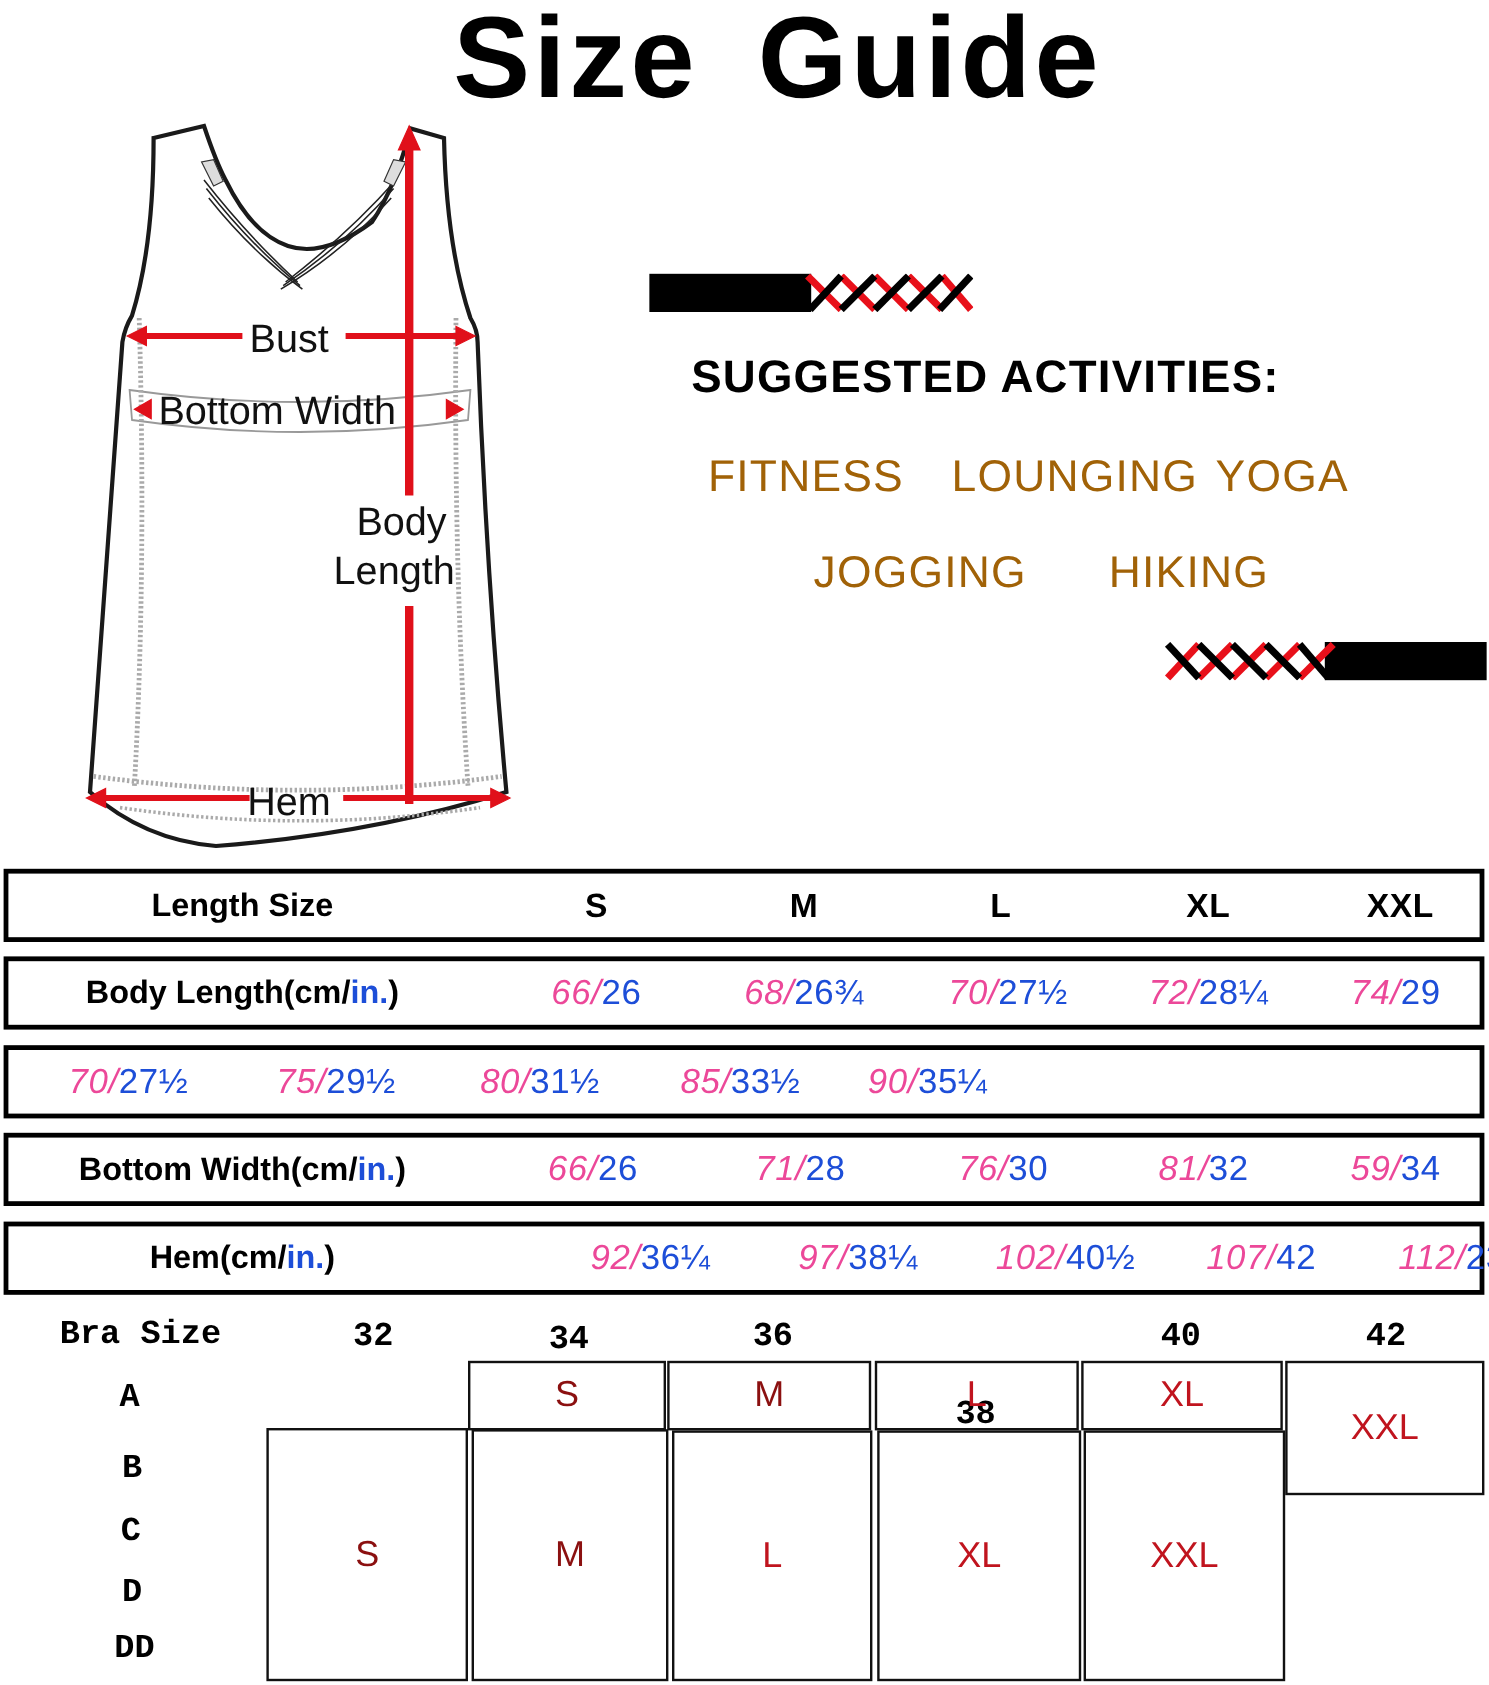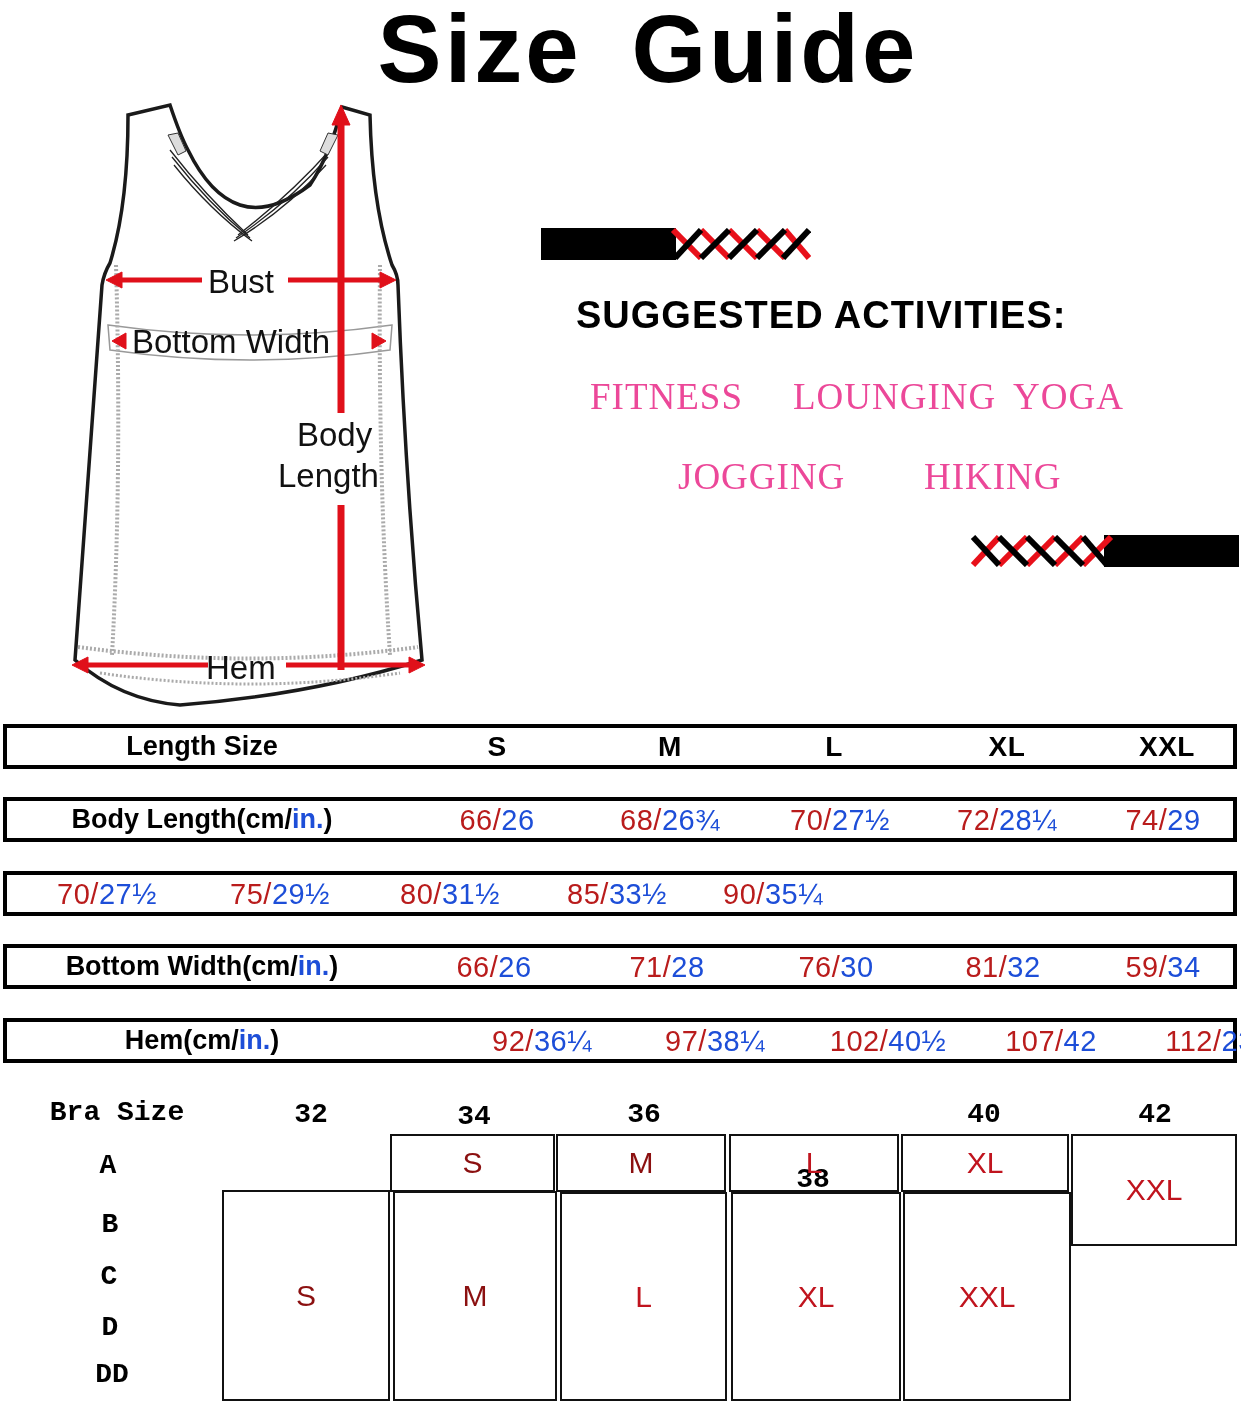--- a/index.html
+++ b/index.html
@@ -25,42 +25,42 @@
 
   
   .bar { height: 32px; }
   .bar svg { width: 100%; height: 100%; display: block; }
 
   .activities-title {
     left: 576px; top: 294px; font-weight: bold; font-size: 38px; letter-spacing: 1px;
     font-family: "Liberation Sans", sans-serif;
   }
   .activity {
-    font-family: Liberation Serif, serif; color: #ec4899;
+    font-family: Liberation Sans, sans-serif; color: #a16207;
     font-size: 37px; letter-spacing: 1px; line-height: 1;
   }
 
   
   .row {
-    position: absolute; left: 3px; width: 1234px; height: 45px;
+    position: absolute; left: 3px; width: 1234px; height: 61px;
     border: 4px solid #000; display: flex; align-items: center;
   }
   .row .label {
     width: 390px; text-align: center; font-weight: bold;
     font-size: 27px; font-family: "Liberation Sans", sans-serif;
   }
   .row .cells { flex: 1; position: relative; height: 100%; }
   .row .cell {
     position: absolute; top: 50%; transform: translate(-50%, -50%);
     font-size: 29px; white-space: nowrap; font-family: "Liberation Sans", sans-serif;
     letter-spacing: 0.5px;
   }
   .row.header .cell { font-weight: bold; font-size: 28px; }
   .red { color: #1d4ed8; }
-  .cm { color: #b91c1c; }
+  .cm { color: #ec4899; font-style: italic; }
 
   
   .bra-label {
     position: absolute; font-weight: bold; font-size: 28px;
     font-family: Liberation Mono, monospace; transform: translateX(-50%);
   }
   .box {
     position: absolute; border: 2.5px solid #111;
     display: flex; align-items: center; justify-content: center;
     font-family: "Liberation Sans", sans-serif; font-size: 30px; color: #c0141e;

